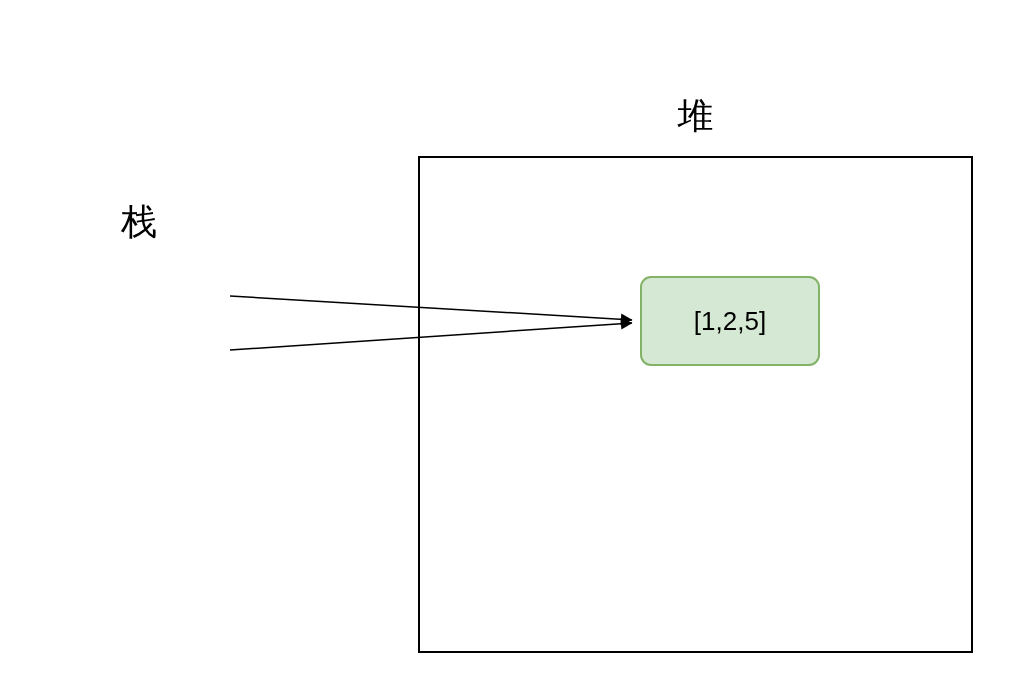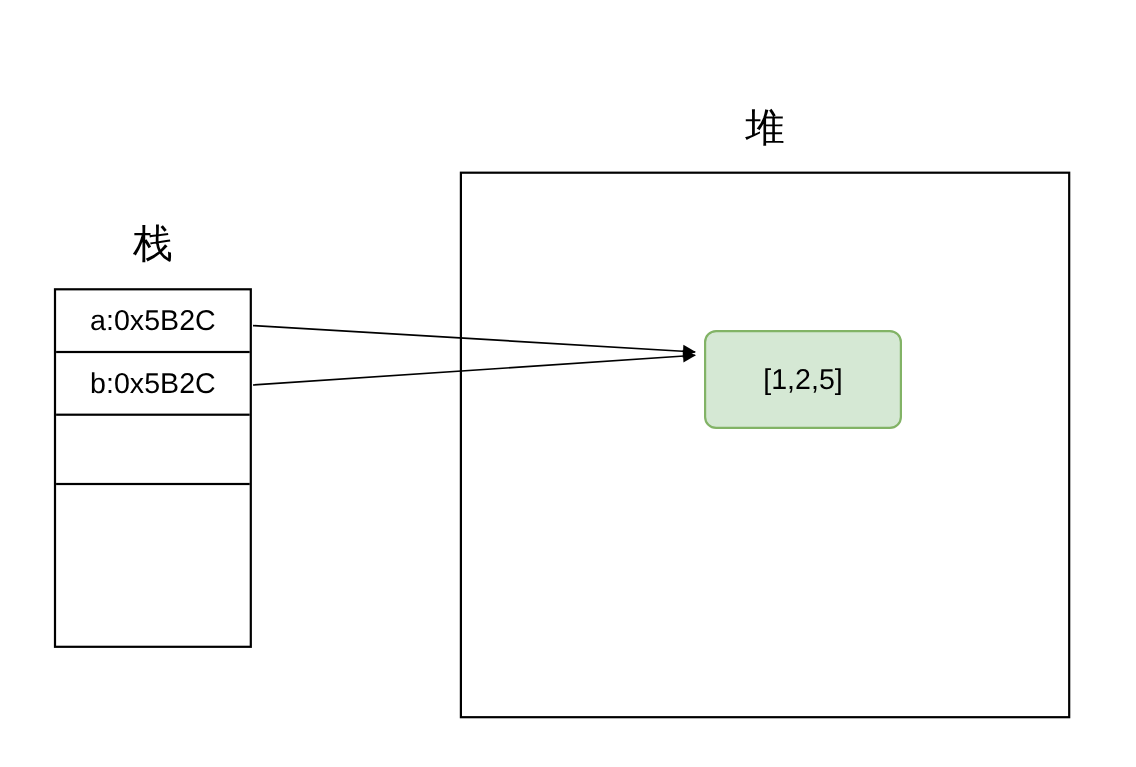--- a/index.html
+++ b/index.html
@@ -72,52 +72,37 @@
     height: 90px;
     box-sizing: border-box;
     background: #d5e8d4;
     border: 2px solid #82b366;
     border-radius: 11px;
     display: flex;
     align-items: center;
     justify-content: center;
     font-size: 26px;
     color: #000000;
-    margin-top: 24px;
   }
   .arrows-layer {
     position: absolute;
     left: 0;
     top: 0;
     width: 1033px;
     height: 697px;
     pointer-events: none;
   }
 </style>
 </head>
 <body>
 
 <div class="canvas">
 
   <div class="region-title stack-title">栈</div>
 
-  <div class="stack-box">
-    <div class="stack-cell stack-cell-0">
-      <span>a:0x5B2C</span>
-    </div>
-    <div class="stack-cell stack-cell-1">
-      <span>b:0x5B2C</span>
-    </div>
-    <div class="stack-cell stack-cell-2">
-      <span></span>
-    </div>
-    <div class="stack-cell stack-cell-3">
-      <span></span>
-    </div>
-  </div>
 
   <div class="region-title heap-title">堆</div>
 
   <div class="heap-box">
     <div class="heap-node">
       <span>[1,2,5]</span>
     </div>
   </div>
 
   <svg class="arrows-layer" width="1033" height="697" viewBox="0 0 1033 697" xmlns="http://www.w3.org/2000/svg">

